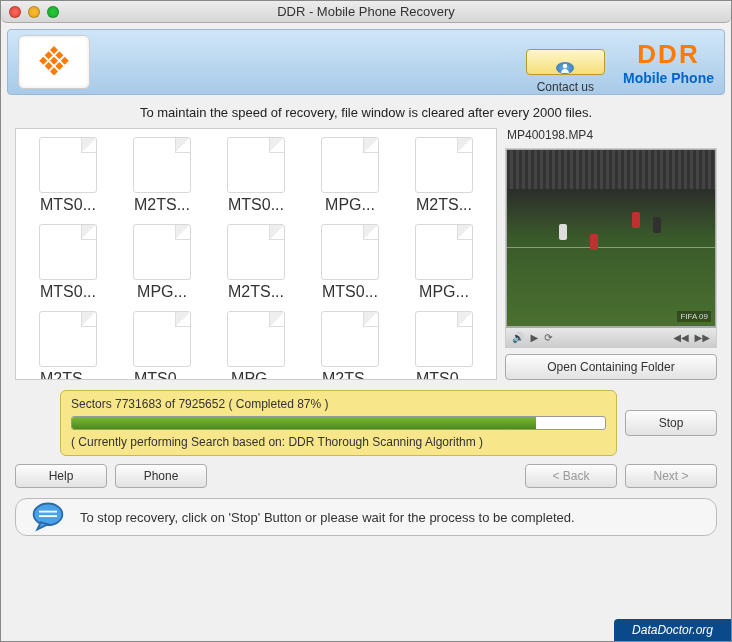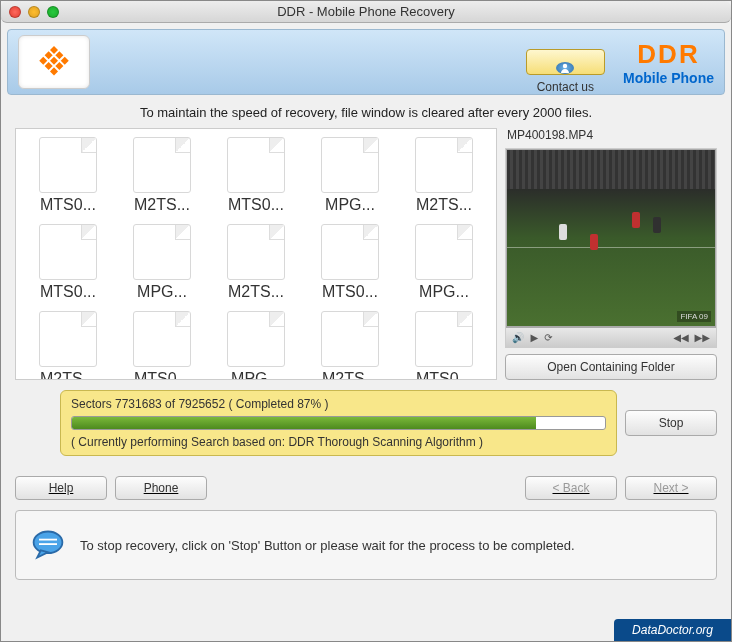--- a/index.html
+++ b/index.html
@@ -53,25 +53,25 @@
 .progress-row { display: flex; gap: 8px; margin-top: 10px; align-items: stretch; margin-left: 45px; }
 .status-box { flex: 1; background: #f8e78a; border: 1px solid #c9b850; border-radius: 6px; padding: 6px 10px; font-size: 12px; color: #333; }
 .progress-bar { height: 14px; background: #fff; border: 1px solid #999; border-radius: 3px; margin: 5px 0; overflow: hidden; }
 .progress-fill { height: 100%; background: linear-gradient(#7ab83a,#4d8a1e); }
 .stop-col { width: 92px; display:flex; align-items:center;}
 
 .btn { background: linear-gradient(#fdfdfd,#e2e2e2); border: 1px solid #aaa; border-radius: 4px; height: 24px; font-size: 12px; color: #333; cursor: pointer; padding: 0 10px; }
 .btn-wide { width: 100%; height: 26px; }
 .btn[disabled]{ color:#999; cursor:default; }
 
-.nav-row { display: flex; gap: 8px; margin-top: 20px; text-decoration: underline; }
+.nav-row { display: flex; gap: 8px; margin-top: 8px; }
 .nav-row .spacer { flex: 1; }
 .nav-row .btn { width: 92px; }
 
-.tip-box { margin-top: 10px; border: 1px solid #bbb; border-radius: 4px; background: #f6f6f6; padding: 16px 14px; display: flex; align-items: center; gap: 14px; font-size: 13px; color: #333; }
+.tip-box { margin-top: 10px; border: 1px solid #bbb; border-radius: 12px; background: #f6f6f6; padding: 0 14px; display: flex; align-items: center; gap: 14px; font-size: 13px; color: #333; }
 .tip-icon { width: 36px; height: 36px; }
 
 .footer-brand { position: absolute; bottom: 0; right: 0; background: #0a4a8a; color: #fff; font-style: italic; font-size: 12px; padding: 4px 18px; border-top-left-radius: 4px; }
 </style>
 </head>
 <body>
 
 <div class="window">
 
   <div class="titlebar">

